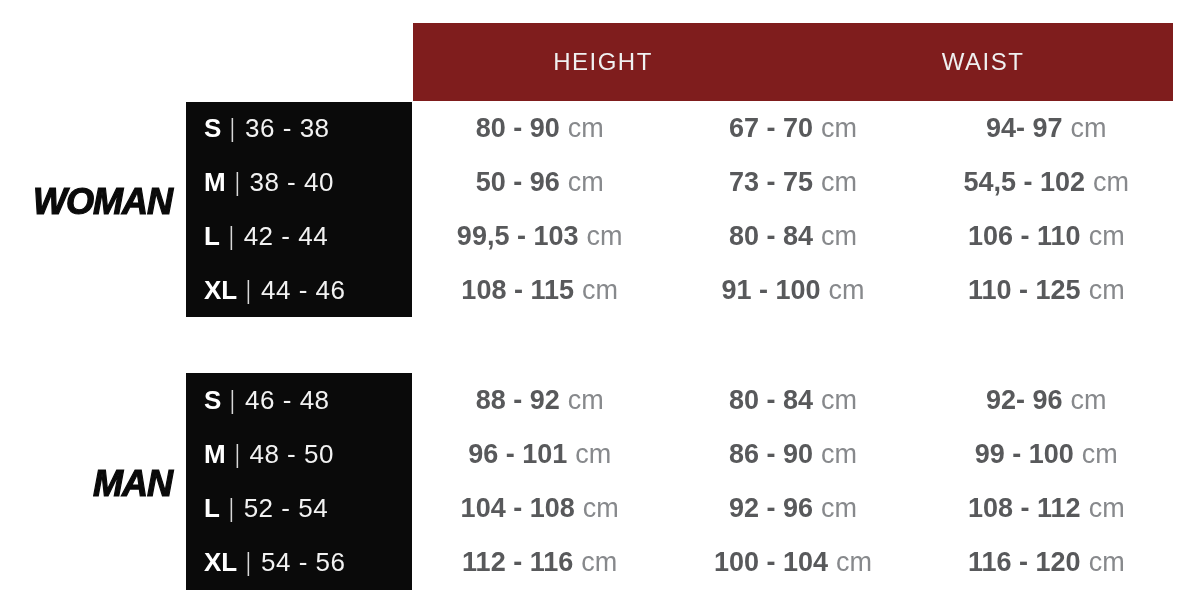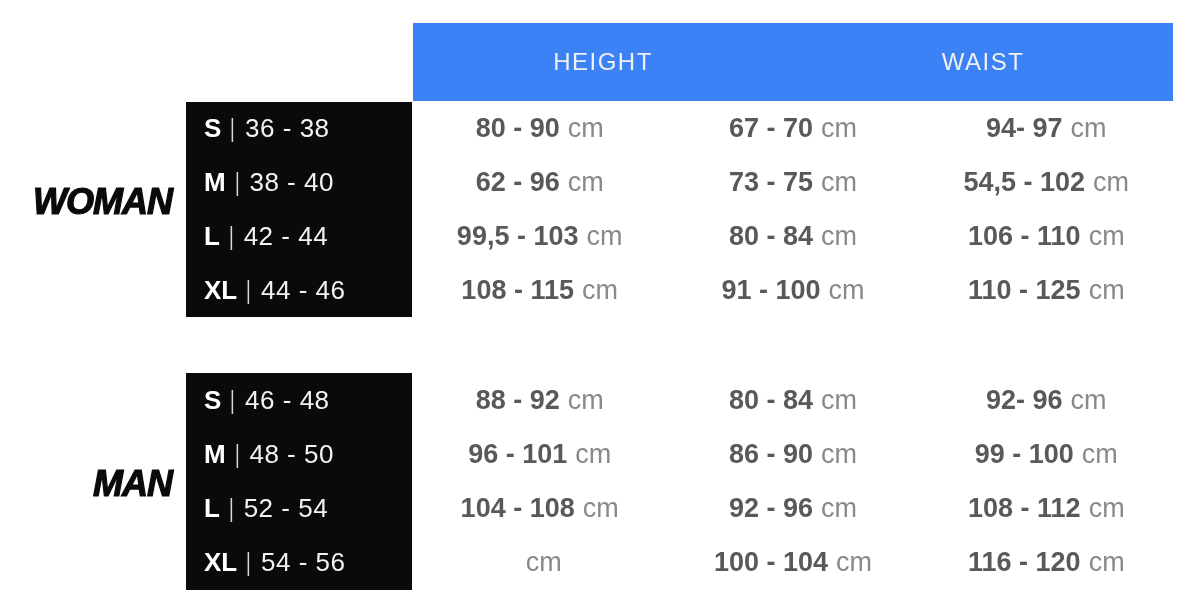--- a/index.html
+++ b/index.html
@@ -16,21 +16,21 @@
     overflow: hidden;
   }
 
   
   .header-bar {
     position: absolute;
     left: 413px;
     top: 23px;
     width: 760px;
     height: 78px;
-    background: #3b82f6;
+    background: #7f1d1d;
     display: flex;
   }
   .header-cell {
     flex: 1;
     display: flex;
     align-items: center;
     justify-content: center;
     color: #f0f0f0;
     font-size: 24px;
     font-weight: 400;
@@ -160,21 +160,21 @@
     </div>
     <div class="value-cell">
       <span class="range">67 - 70</span>
       <span class="unit">cm</span>
     </div>
     <div class="value-cell">
       <span class="range">94- 97</span>
       <span class="unit">cm</span>
     </div>
     <div class="value-cell">
-      <span class="range">62 - 96</span>
+      <span class="range">50 - 96</span>
       <span class="unit">cm</span>
     </div>
     <div class="value-cell">
       <span class="range">73 - 75</span>
       <span class="unit">cm</span>
     </div>
     <div class="value-cell">
       <span class="range">54,5 - 102</span>
       <span class="unit">cm</span>
     </div>
@@ -260,20 +260,21 @@
     </div>
     <div class="value-cell">
       <span class="range">92 - 96</span>
       <span class="unit">cm</span>
     </div>
     <div class="value-cell">
       <span class="range">108 - 112</span>
       <span class="unit">cm</span>
     </div>
     <div class="value-cell">
+      <span class="range">112 - 116</span>
       <span class="unit">cm</span>
     </div>
     <div class="value-cell">
       <span class="range">100 - 104</span>
       <span class="unit">cm</span>
     </div>
     <div class="value-cell">
       <span class="range">116 - 120</span>
       <span class="unit">cm</span>
     </div>

